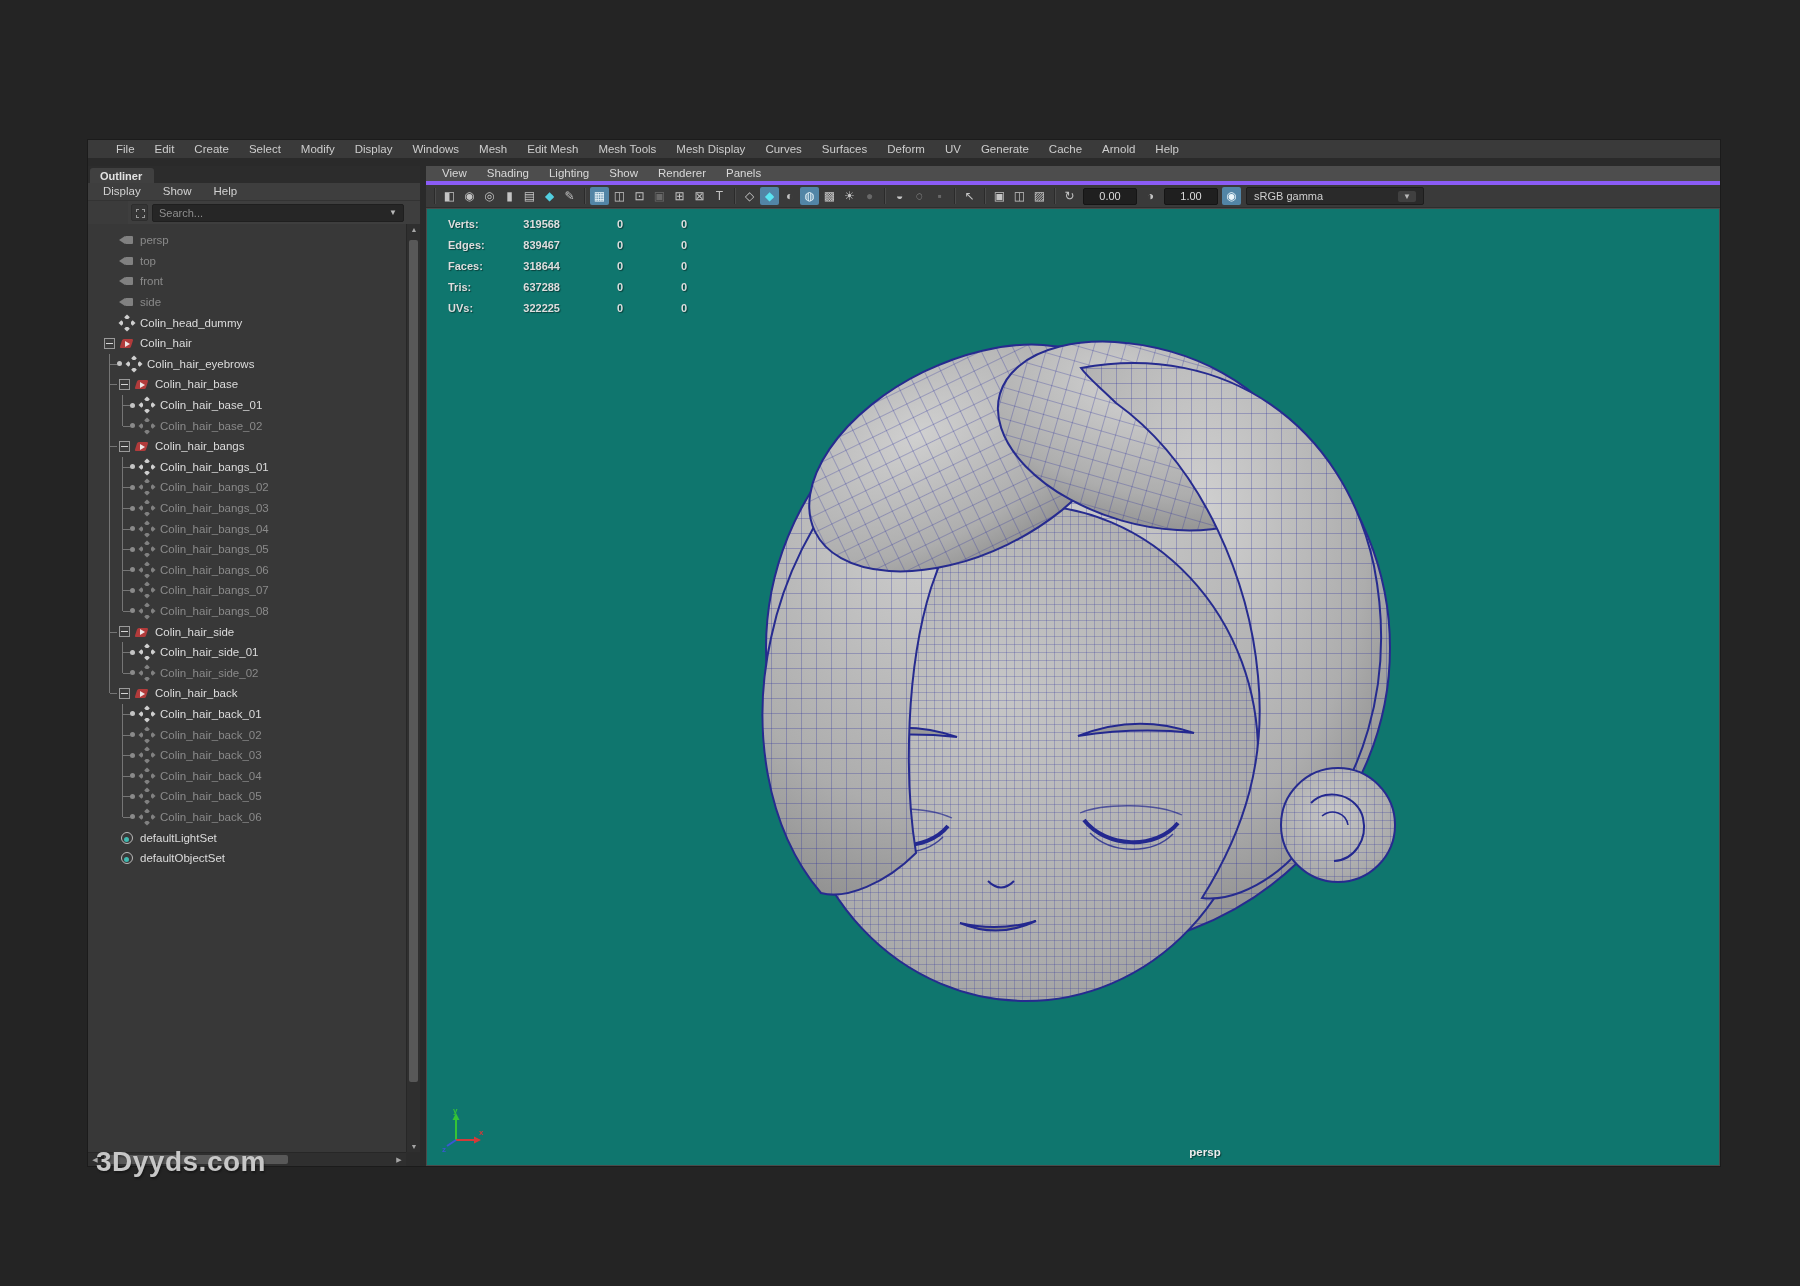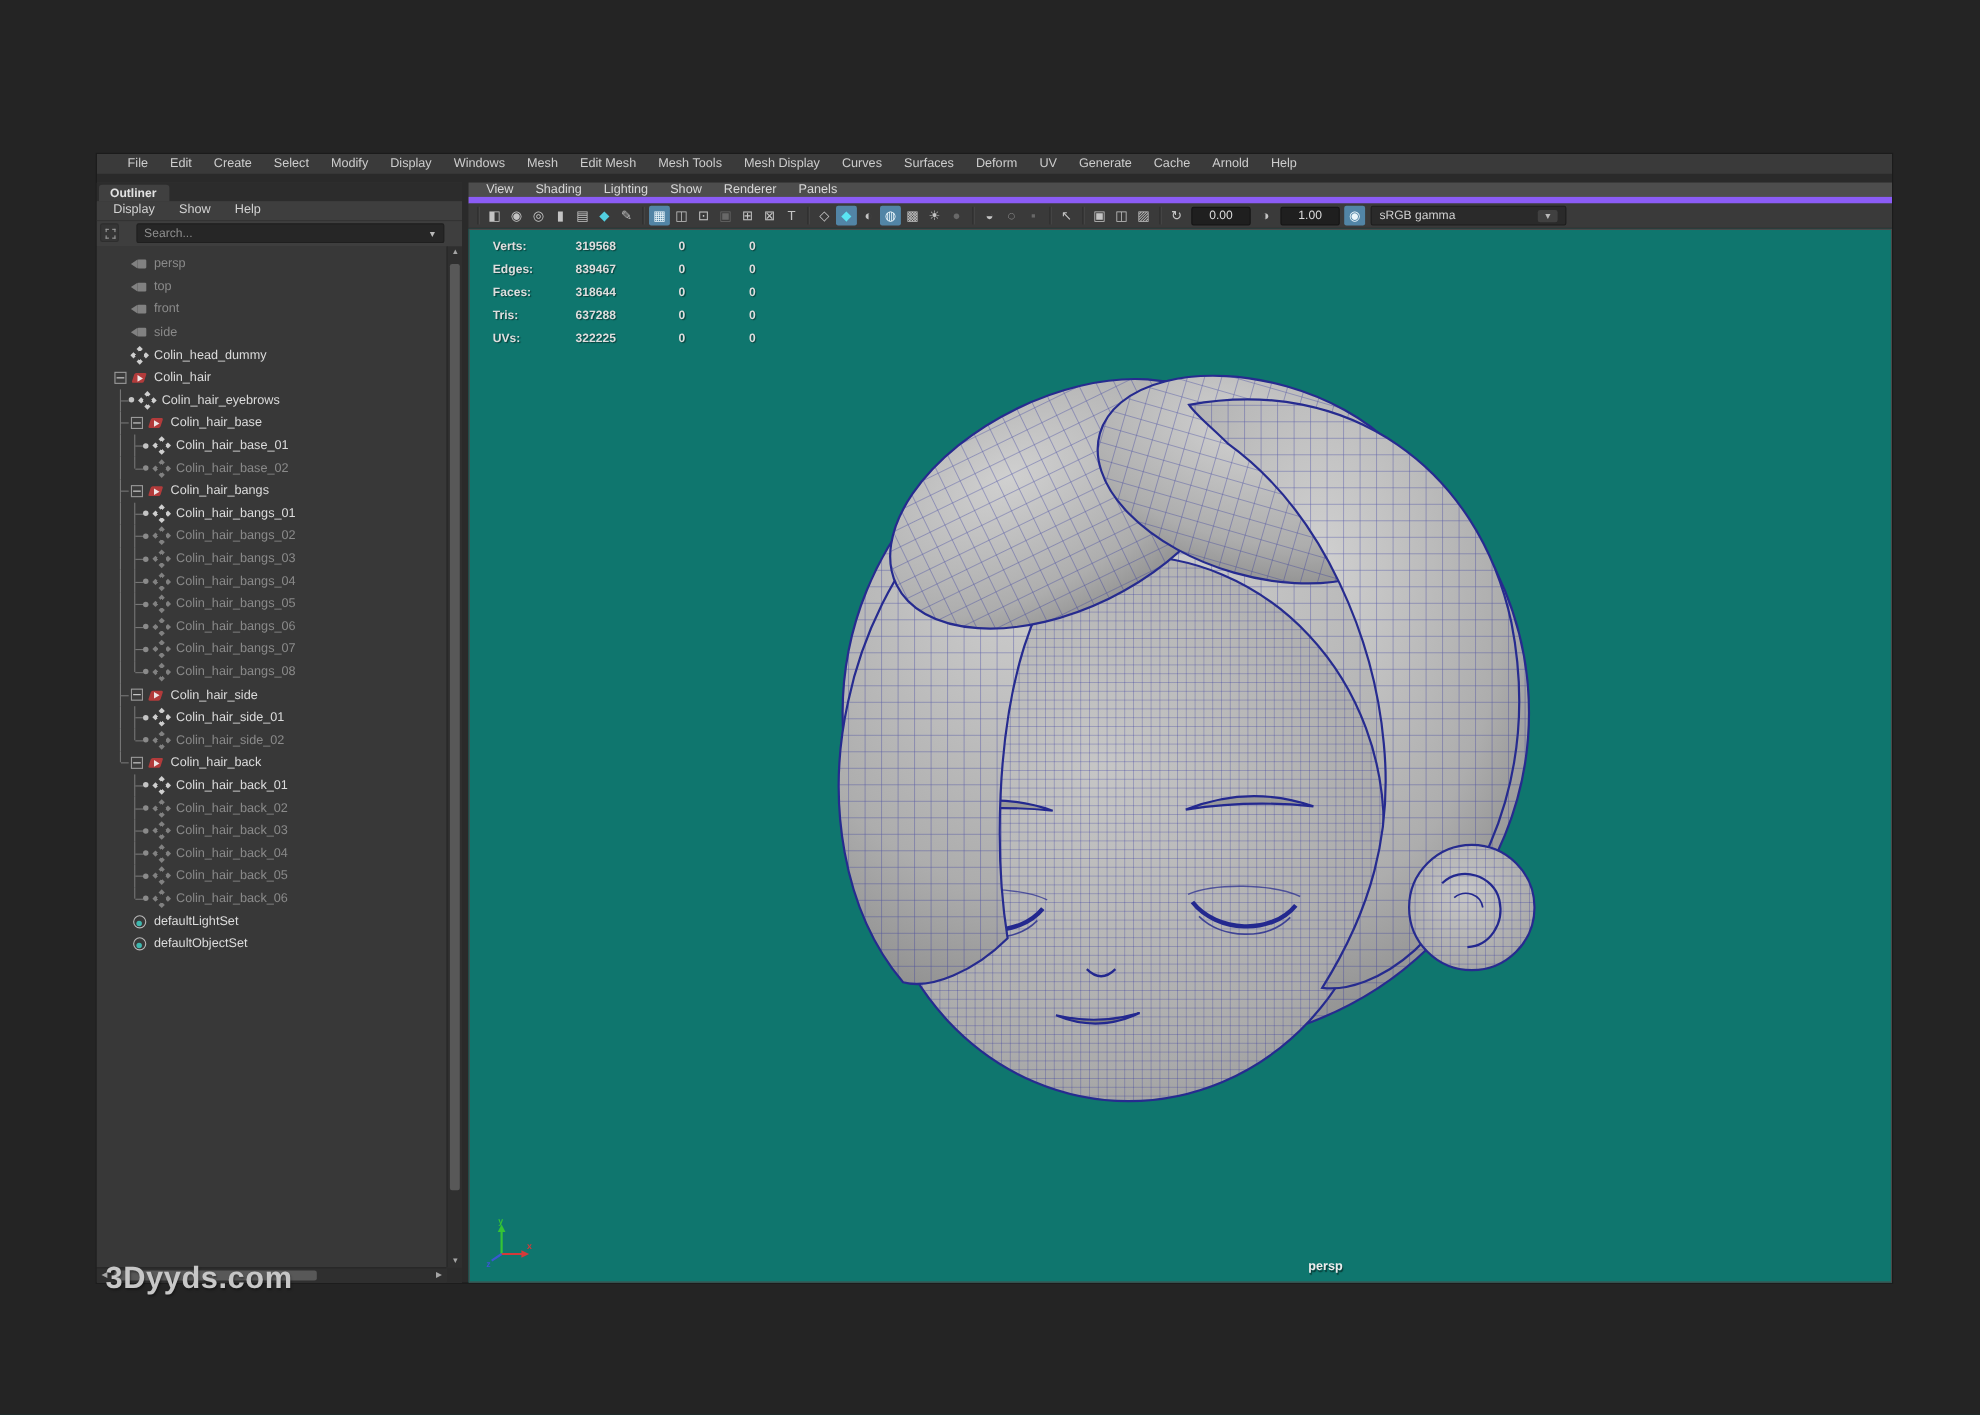--- a/index.html
+++ b/index.html
@@ -12,21 +12,21 @@
   .menubar { height:19px; background:#3a3a3a; display:flex; align-items:center; padding-left:18px; border-bottom:1px solid #2a2a2a; }
   .mitem { padding:0 10px; font-size:11.5px; color:#cdcdcd; line-height:19px; white-space:nowrap; cursor:default; }
   .panels { position:absolute; top:26px; left:0; right:0; bottom:0; display:flex; }
 
   
   .outliner { position:relative; width:332px; flex:none; background:#3b3b3b; margin-right:6px; }
   .tabstrip { height:17px; background:#2c2c2c; display:flex; align-items:flex-end; padding-left:2px; }
   .tab { background:#404040; color:#e2e2e2; font-size:11px; font-weight:bold; padding:2px 12px 1px 10px; border-radius:3px 3px 0 0; }
   .omenus { height:18px; background:#3e3e3e; display:flex; align-items:center; padding-left:4px; border-bottom:1px solid #333; }
   .omenus .mitem { font-size:11.5px; color:#d2d2d2; padding:0 11px; }
-  .osearch { height:23px; background:#3e3e3e; display:flex; align-items:flex-start; padding:2px 16px 2px 3px; gap:16px; }
+  .osearch { height:23px; background:#3e3e3e; display:flex; align-items:center; padding:2px 16px 2px 3px; gap:4px;margin-left:40px; }
   .sicon { width:17px; height:17px; border:1px solid #2e2e2e; border-radius:2px; background:#353535; position:relative; flex:none; }
   .sicon::before { content:""; position:absolute; left:4px; top:4px; width:7px; height:7px; border:1px dashed #9a9a9a; }
   .sfield { flex:1; height:18px; background:#262626; border:1px solid #1f1f1f; border-radius:2px; display:flex; align-items:center; }
   .sinput { flex:1; background:transparent; border:none; outline:none; color:#cfcfcf; font-size:11px; padding:0 6px; font-family:"Liberation Sans",sans-serif; }
   .sinput::placeholder { color:#8e8e8e; }
   .sarrow { font-size:8px; color:#b9b9b9; padding:0 6px; }
   .tree { position:absolute; top:58px; left:0; right:14px; bottom:14px; background:#383838; overflow:hidden; padding-top:6px; }
   .row { display:flex; align-items:center; height:20.6px; padding-left:16px; font-size:11.5px; color:#dcdcdc; white-space:nowrap; }
   .row.dim { color:#8a8a8a; }
   .sp { width:15px; flex:none; }
@@ -56,21 +56,21 @@
   .sarr { position:absolute; left:0; width:14px; text-align:center; font-size:7px; color:#a5a5a5; }
   .sarr.up { top:2px; } .sarr.dn { bottom:2px; }
   .hscroll { position:absolute; left:0; right:14px; bottom:0; height:14px; background:#2f2f2f; border-top:1px solid #272727; }
   .hthumb { position:absolute; top:2px; bottom:2px; left:16px; width:58%; background:#585858; border-radius:2px; }
   .harr { position:absolute; top:0; width:14px; line-height:14px; text-align:center; font-size:7px; color:#a5a5a5; }
   .harr.lf { left:0; } .harr.rt { right:0; }
   .corner { position:absolute; right:0; bottom:0; width:14px; height:14px; background:#2c2c2c; }
 
   
   .vpwrap { flex:1; display:flex; flex-direction:column; background:#3a3a3a; }
-  .pmenus { height:19px; background:#4d4d4d; display:flex; align-items:center; padding-left:6px; border-bottom:6px solid #8b5cf6; }
+  .pmenus { height:19px; background:#4d4d4d; display:flex; align-items:center; padding-left:6px; border-bottom:4px solid #8b5cf6; }
   .pmenus .mitem { color:#d8d8d8; }
   .vtoolbar { height:23px; background:#3a3a3a; display:flex; align-items:center; padding:0 4px; gap:1px; border-bottom:1px solid #2e2e2e; }
   .tbtn { width:19px; height:18px; display:flex; align-items:center; justify-content:center; font-size:12px; color:#c4c4c4; border-radius:2px; flex:none; cursor:default; }
   .tbtn.dim { color:#686868; }
   .tbtn.teal { color:#52cfe0; }
   .tbtn.active { background:#5285a6; color:#eaf6fb; }
   .tbtn.active-teal { background:#5285a6; color:#5ae4f2; }
   .tsep { width:1px; height:16px; background:#2b2b2b; box-shadow:1px 0 0 #4b4b4b; margin:0 4px; flex:none; }
   .tfield { width:54px; height:17px; background:#1f1f1f; border:1px solid #151515; border-radius:2px; color:#dcdcdc; font-size:11px; display:flex; align-items:center; justify-content:center; flex:none; margin:0 3px; }
   .tdrop { width:178px; height:18px; background:#2a2a2a; border:1px solid #1d1d1d; border-radius:2px; color:#cfcfcf; font-size:11px; display:flex; align-items:center; padding:0 7px; gap:6px; margin-left:4px; }

